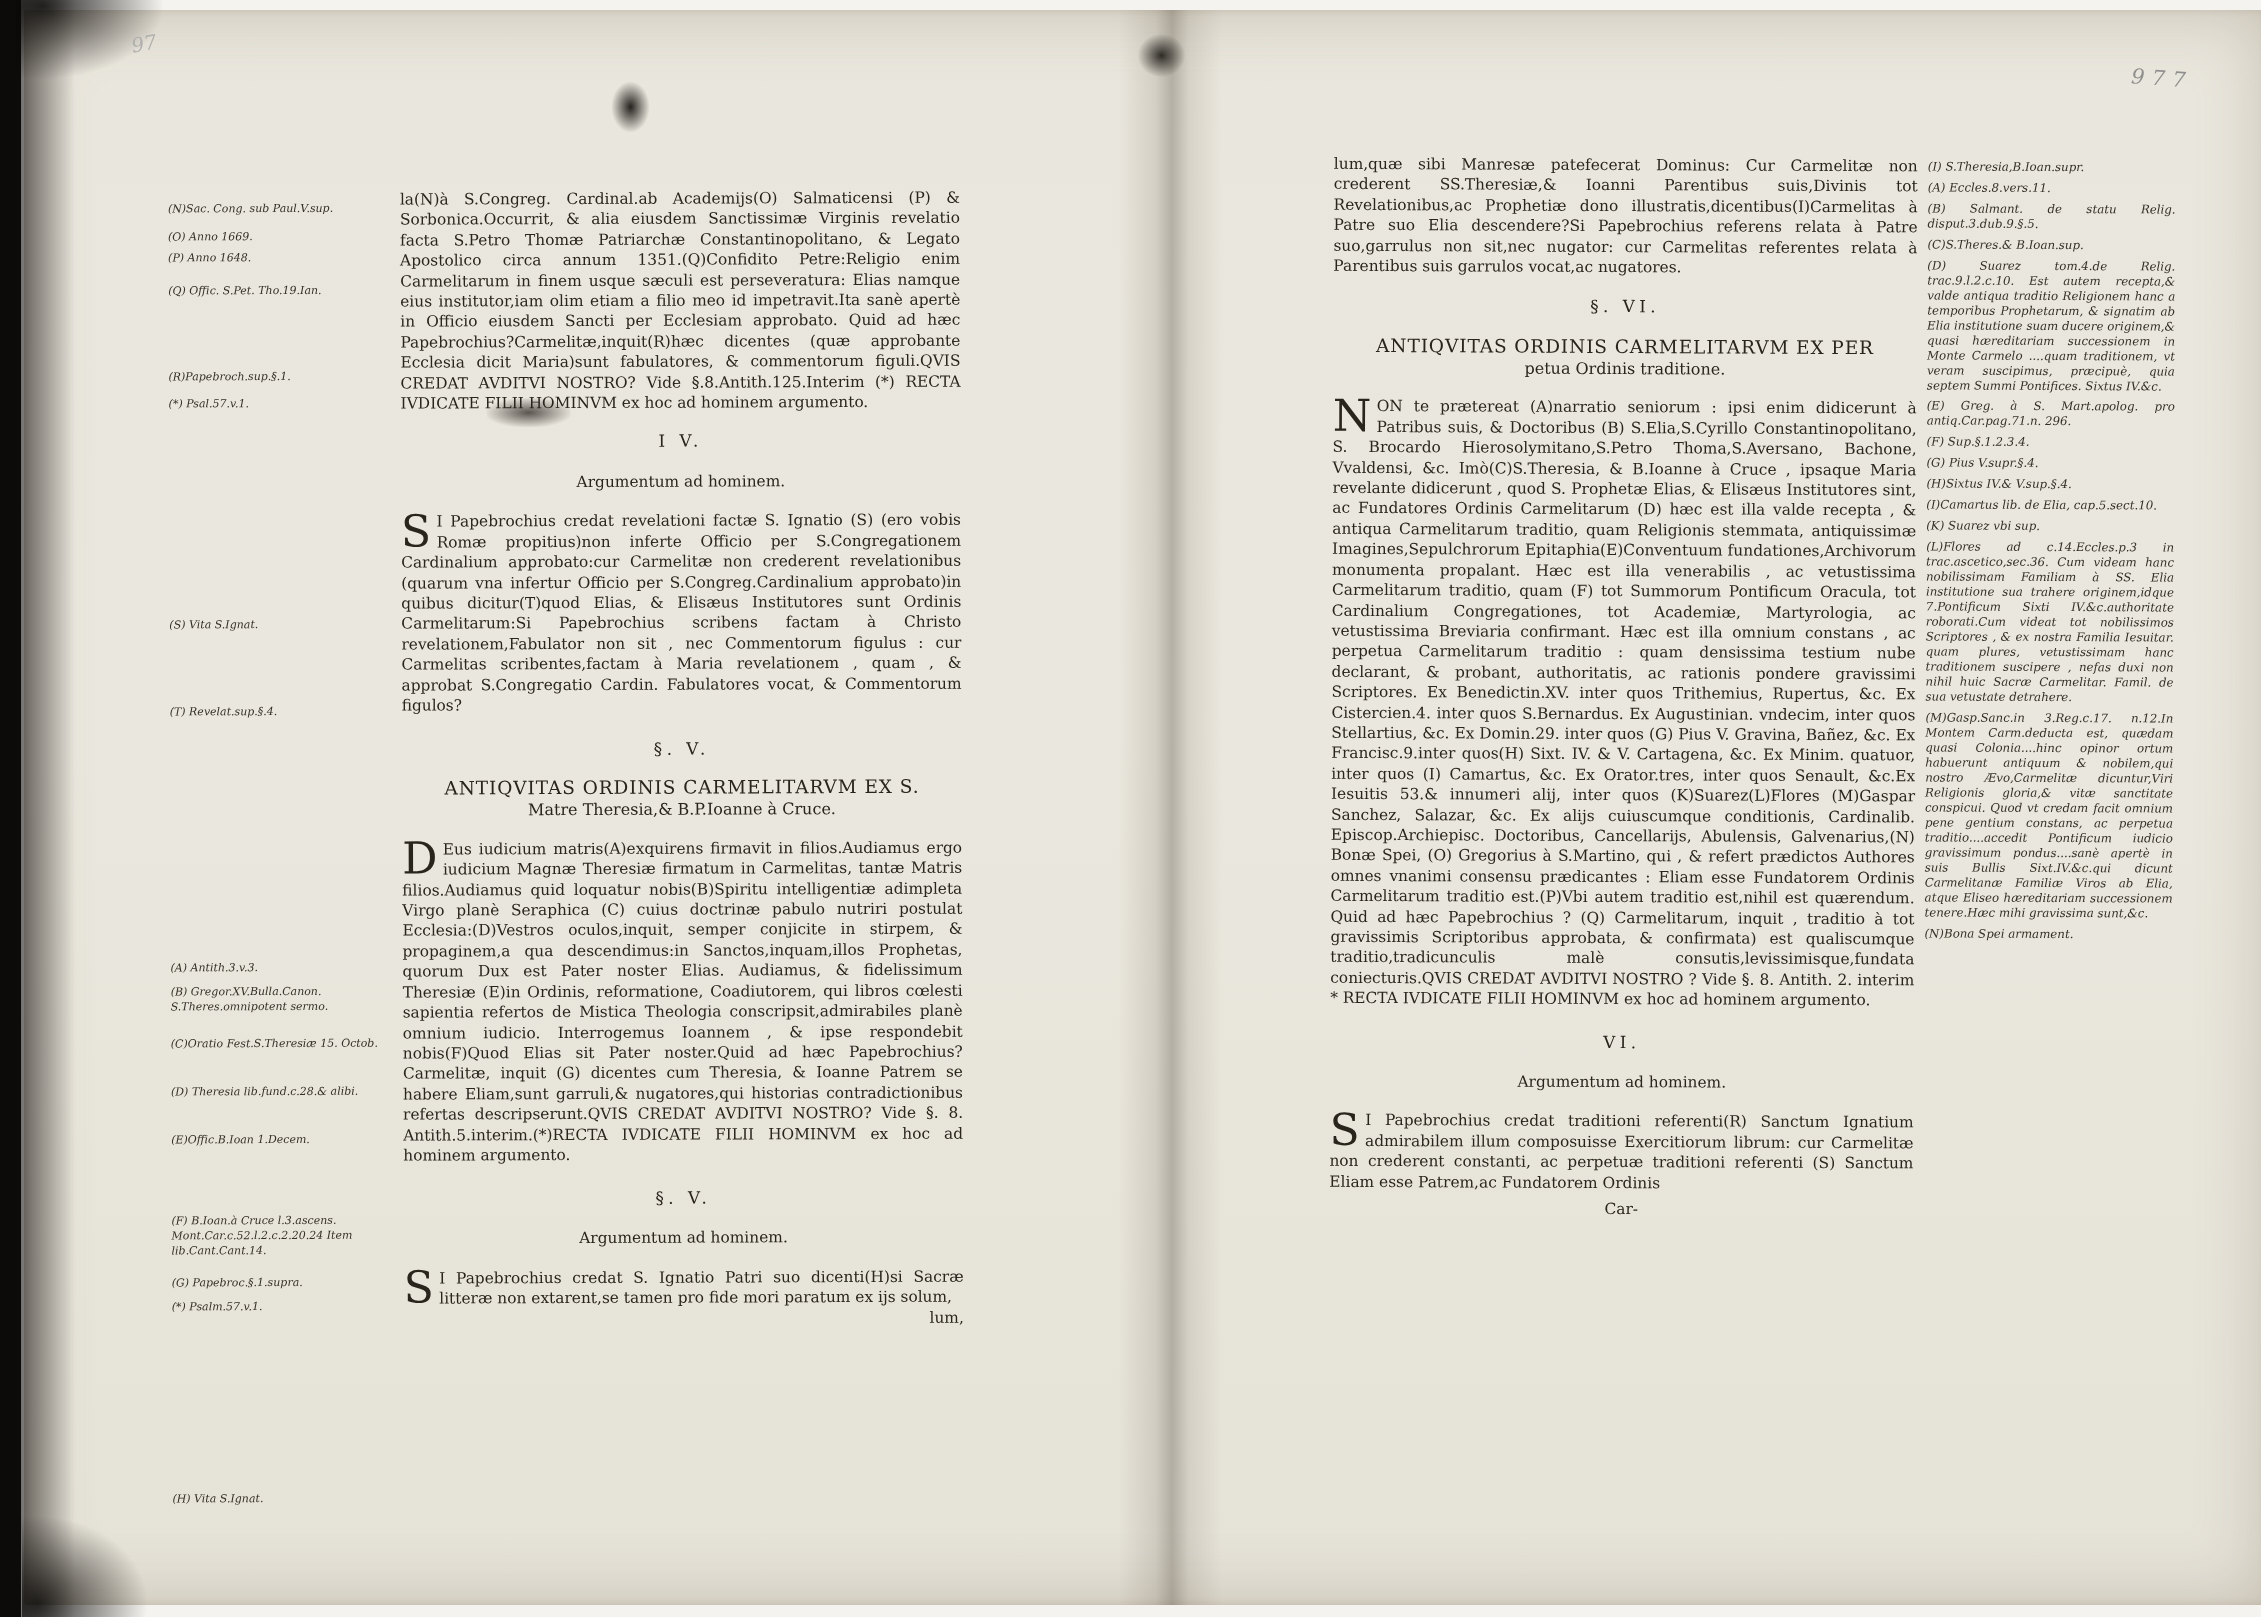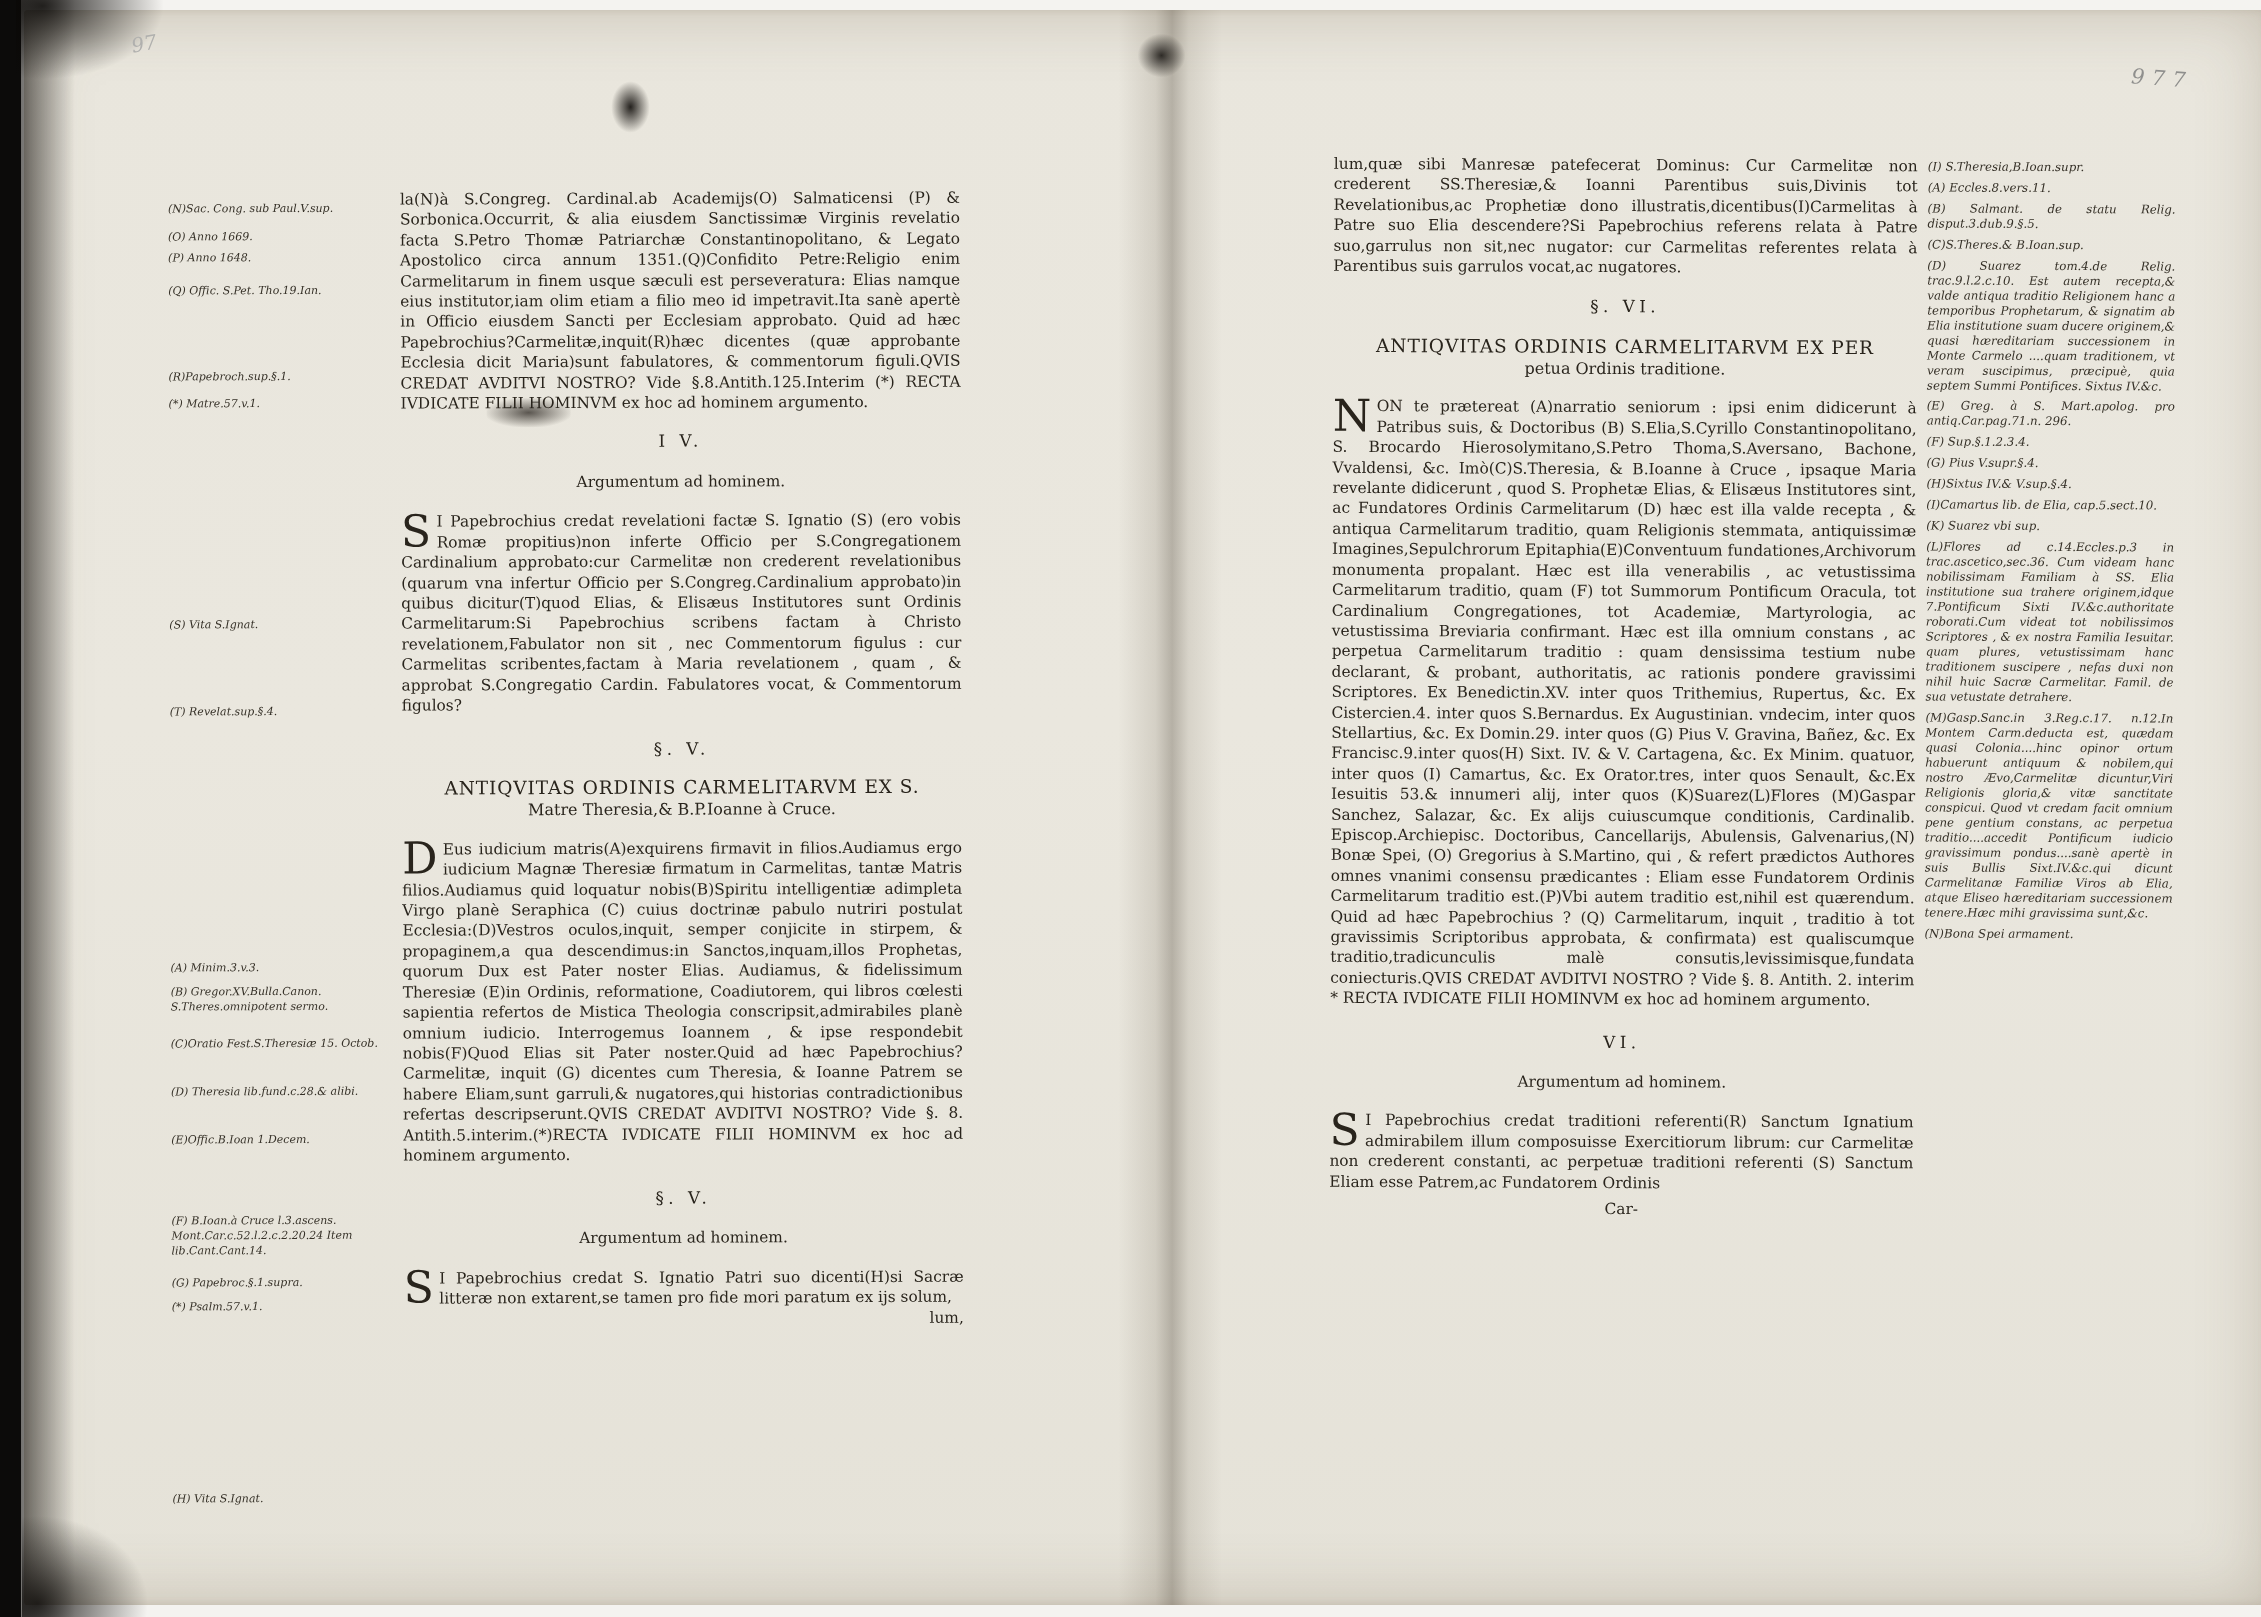--- a/index.html
+++ b/index.html
@@ -84,24 +84,24 @@
 <div class="pg-l">
 
   <div class="hw" id="hw-left">97</div>
 
   <div class="mnotes-l">
     <div class="mnote" style="top:198px">(N)Sac. Cong. sub Paul.V.sup.</div>
     <div class="mnote" style="top:226px">(O) Anno 1669.</div>
     <div class="mnote" style="top:247px">(P) Anno 1648.</div>
     <div class="mnote" style="top:280px">(Q) Offic. S.Pet. Tho.19.Ian.</div>
     <div class="mnote" style="top:366px">(R)Papebroch.sup.§.1.</div>
-    <div class="mnote" style="top:393px">(*) Matre.57.v.1.</div>
+    <div class="mnote" style="top:393px">(*) Psal.57.v.1.</div>
     <div class="mnote" style="top:614px">(S) Vita S.Ignat.</div>
     <div class="mnote" style="top:701px">(T) Revelat.sup.§.4.</div>
-    <div class="mnote" style="top:957px">(A) Minim.3.v.3.</div>
+    <div class="mnote" style="top:957px">(A) Antith.3.v.3.</div>
     <div class="mnote" style="top:981px">(B) Gregor.XV.Bulla.Canon. S.Theres.omnipotent sermo.</div>
     <div class="mnote" style="top:1033px">(C)Oratio Fest.S.Theresiæ 15. Octob.</div>
     <div class="mnote" style="top:1081px">(D) Theresia lib.fund.c.28.&amp; alibi.</div>
     <div class="mnote" style="top:1129px">(E)Offic.B.Ioan 1.Decem.</div>
     <div class="mnote" style="top:1210px">(F) B.Ioan.à Cruce l.3.ascens. Mont.Car.c.52.l.2.c.2.20.24 Item lib.Cant.Cant.14.</div>
     <div class="mnote" style="top:1272px">(G) Papebroc.§.1.supra.</div>
     <div class="mnote" style="top:1296px">(*) Psalm.57.v.1.</div>
     <div class="mnote" style="top:1488px">(H) Vita S.Ignat.</div>
   </div>
 

